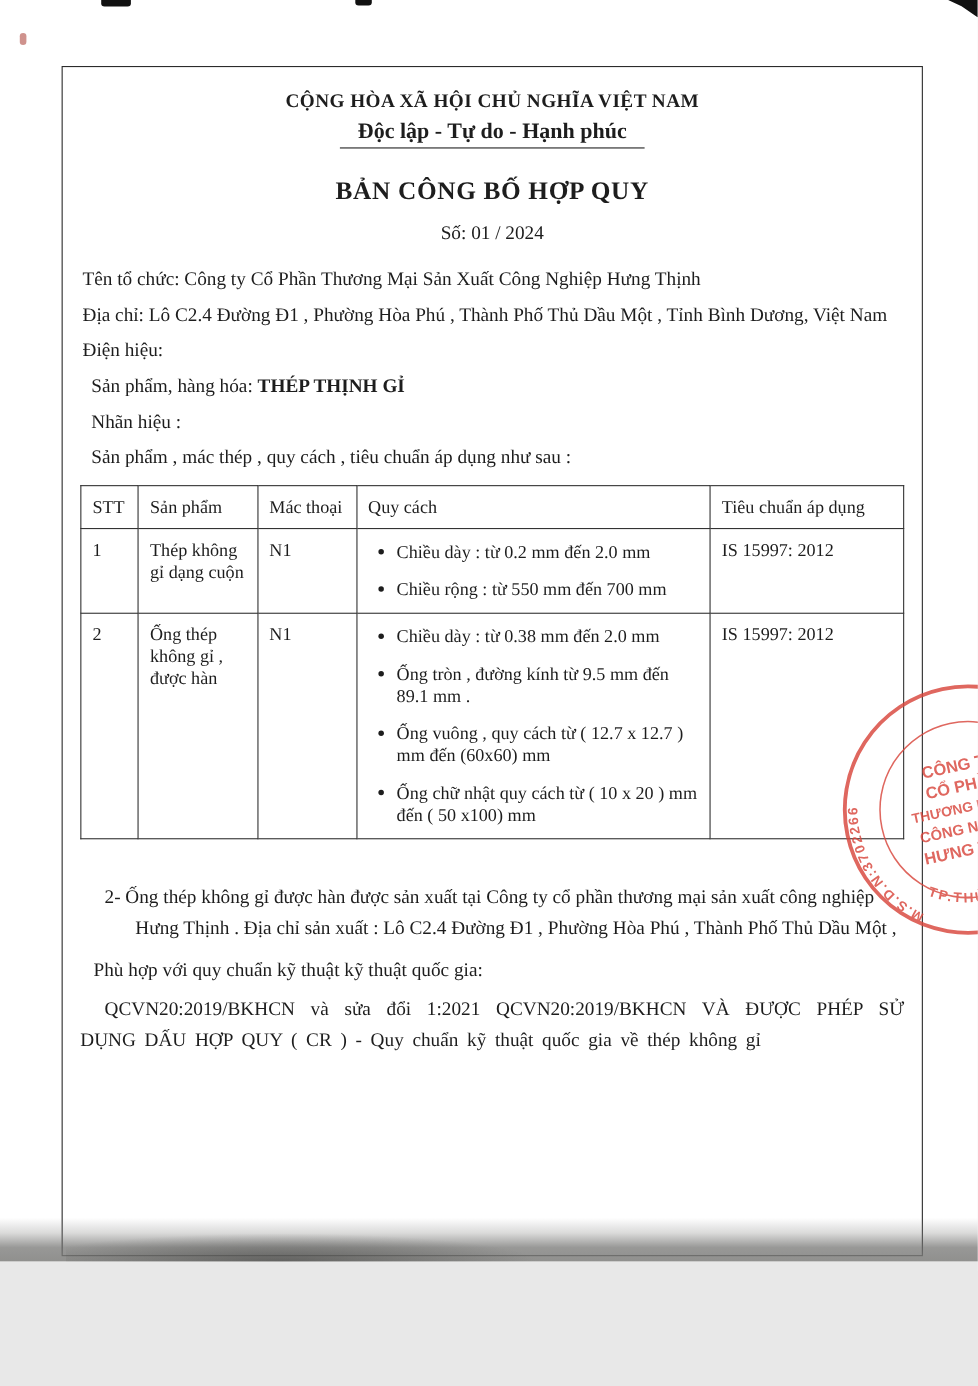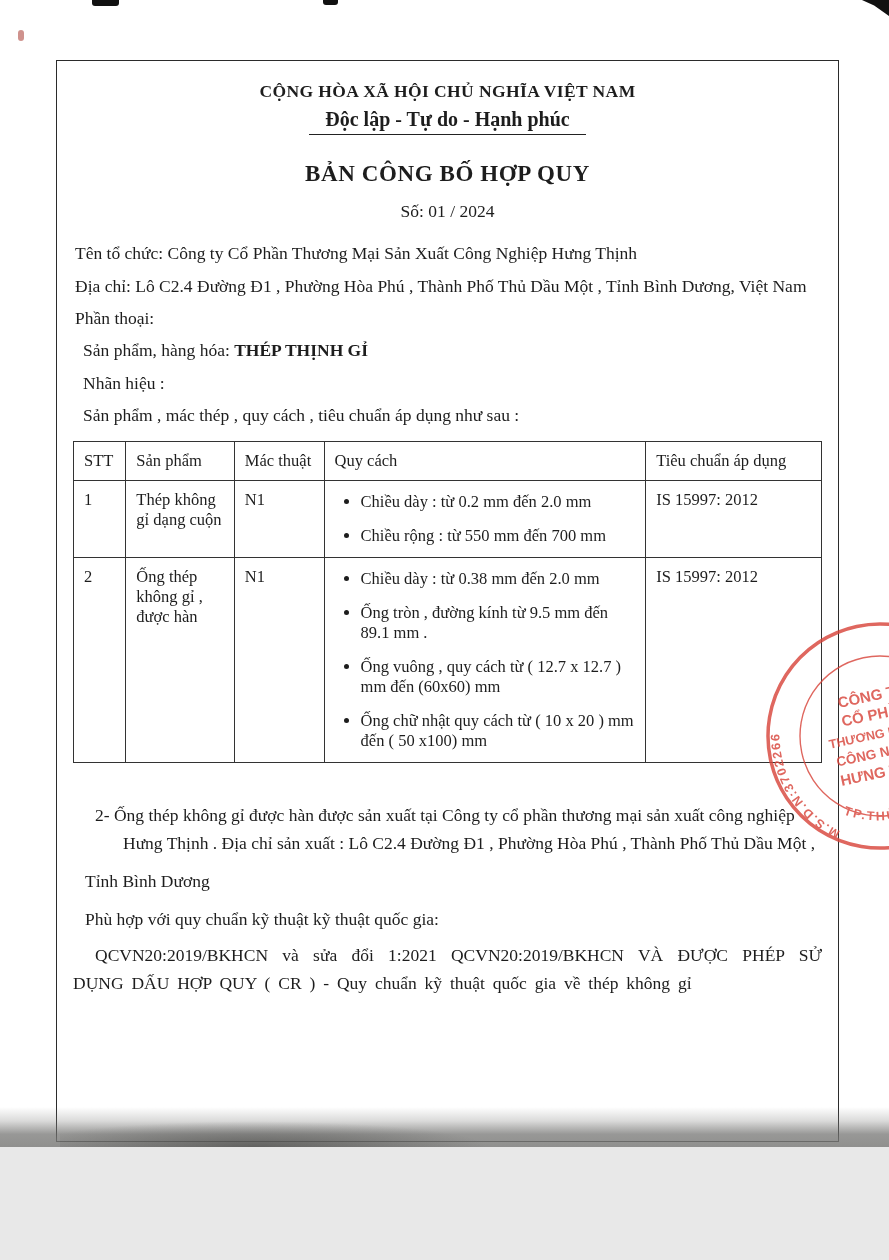--- a/index.html
+++ b/index.html
@@ -114,41 +114,41 @@
     <div class="center motto-wrap">
       <span class="motto">Độc lập - Tự do - Hạnh phúc</span>
     </div>
 
     <div class="center doc-title">BẢN CÔNG BỐ HỢP QUY</div>
     <div class="center doc-number body-text">Số: 01 / 2024</div>
 
     <div class="body-text" style="margin-top:14px;">
       <div class="para">Tên tổ chức: Công ty Cổ Phần Thương Mại Sản Xuất Công Nghiệp Hưng Thịnh</div>
       <div class="para">Địa chỉ: Lô C2.4 Đường Đ1 , Phường Hòa Phú , Thành Phố Thủ Dầu Một , Tỉnh Bình Dương, Việt Nam</div>
-      <div class="para">Phần thoại:</div>
+      <div class="para">Điện hiệu:</div>
       <div class="para indent">
         <span>Sản phẩm, hàng hóa: </span><span class="bold">THÉP THỊNH GỈ</span>
       </div>
       <div class="para indent">Nhãn hiệu :</div>
       <div class="para indent">Sản phẩm , mác thép , quy cách , tiêu chuẩn áp dụng như sau :</div>
     </div>
 
     <table class="spec-table">
       <colgroup>
         <col class="col-stt">
           <col class="col-sp">
           <col class="col-mac">
           <col class="col-qc">
           <col class="col-tc">
       </colgroup>
       <thead>
         <tr>
           <th>STT</th>
           <th>Sản phẩm</th>
-          <th>Mác thuật</th>
+          <th>Mác thoại</th>
           <th>Quy cách</th>
           <th>Tiêu chuẩn áp dụng</th>
         </tr>
       </thead>
       <tbody>
         <tr>
           <td class="cell-stt">1</td>
           <td class="cell-sp">Thép không gỉ dạng cuộn</td>
           <td class="cell-mac">N1</td>
           <td>
@@ -171,21 +171,20 @@
               <li>Ống chữ nhật quy cách từ ( 10 x 20 ) mm đến ( 50 x100) mm</li>
             </ul>
           </td>
           <td>IS 15997: 2012</td>
         </tr>
       </tbody>
     </table>
 
     <div class="notes">
       <div class="note hanging">2-  Ống thép không gỉ được hàn được sản xuất tại Công ty cổ phần thương mại sản xuất công nghiệp Hưng Thịnh . Địa chỉ sản xuất : Lô C2.4 Đường Đ1 , Phường Hòa Phú , Thành Phố Thủ Dầu Một ,</div>
-      <div class="note plain">Tỉnh Bình Dương</div>
       <div class="note plain">Phù hợp với quy chuẩn kỹ thuật kỹ thuật quốc gia:</div>
       <div class="final-para"><span class="first-indent"></span><span>QCVN20:2019/BKHCN và sửa đổi 1:2021 QCVN20:2019/BKHCN VÀ ĐƯỢC PHÉP SỬ DỤNG DẤU HỢP QUY ( CR ) -  Quy chuẩn kỹ thuật quốc gia về thép không gỉ</span></div>
     </div>
 
   </div>
 
   <svg class="stamp" width="240" height="240" viewBox="0 0 240 240" aria-hidden="true">
     <defs>
       <path id="arc-left" d="M 112 226 A 107 107 0 0 1 112 14"></path>
       <path id="arc-bottom" d="M 38 158 A 96 96 0 0 0 202 158"></path>

